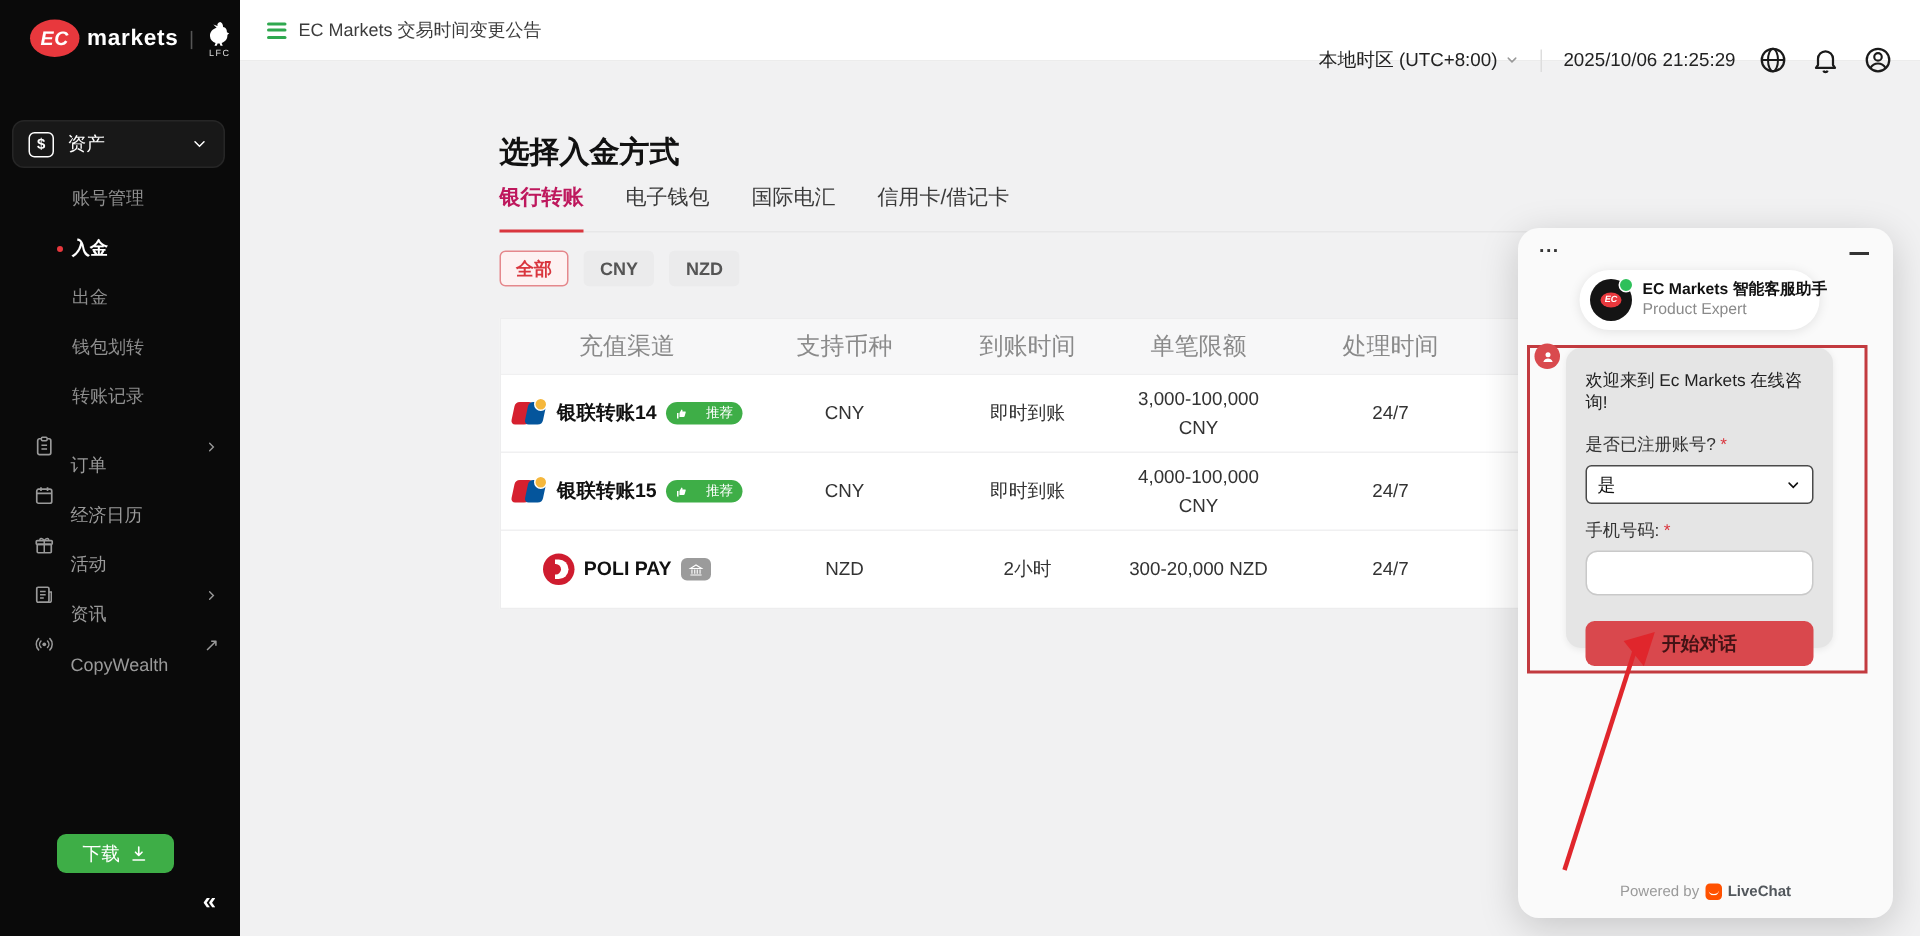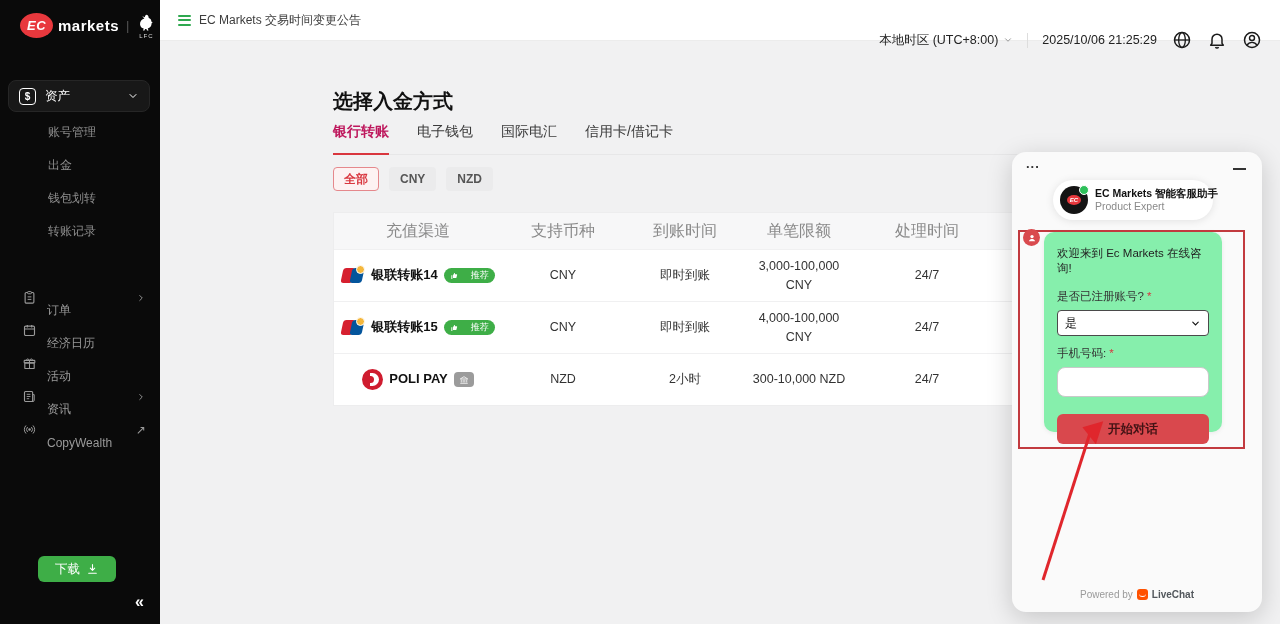--- a/index.html
+++ b/index.html
@@ -91,21 +91,21 @@
   .agent-avatar b{background:#e8383d;color:#fff;font-size:6px;font-style:italic;border-radius:50%;width:14px;height:10px;
                   display:flex;align-items:center;justify-content:center;}
   .online-dot{position:absolute;right:-1px;top:-1px;width:8px;height:8px;background:#2ec05a;border:1.5px solid #fff;border-radius:50%;}
   .agent-meta{margin-left:7px;line-height:1.25;}
   .agent-name{font-size:10.5px;font-weight:bold;color:#111;white-space:nowrap;}
   .agent-role{font-size:10.5px;color:#8a8a8a;}
   .annot-rect{position:absolute;left:6px;top:78px;width:227px;height:219px;border:2px solid #c23a3f;box-sizing:border-box;
               pointer-events:none;z-index:3;}
   .mini-avatar{position:absolute;left:11px;top:77px;width:17px;height:17px;background:#d94a4e;border-radius:50%;
                display:flex;align-items:center;justify-content:center;z-index:4;}
-  .chat-card{position:absolute;left:32px;top:80px;width:178px;height:200px;background:#86efac;border-radius:10px;
+  .chat-card{position:absolute;left:32px;top:80px;width:178px;height:200px;background:#e5e5e5;border-radius:10px;
              box-shadow:0 1px 5px rgba(0,0,0,.07);padding:14px 13px;box-sizing:border-box;}
   .welcome{font-size:11.5px;color:#222;margin-bottom:13px;}
   .f-label{font-size:11.5px;color:#333;margin-bottom:6px;}
   .req{color:#d9363e;margin-left:3px;}
   .chat-select{height:24px;border:1px solid #4a4a4a;border-radius:4px;display:flex;align-items:center;justify-content:space-between;
                padding:0 7px;font-size:12px;color:#111;cursor:pointer;background:#fff;margin-bottom:10px;}
   .chat-input{height:30px;border:1px solid #c9c9c9;border-radius:8px;background:#fff;width:100%;box-sizing:border-box;
               font-size:12px;padding:0 8px;outline:none;}
   .start-btn{margin-top:17px;height:30px;background:#d9484d;border-radius:6px;display:flex;align-items:center;justify-content:center;
              font-size:12.5px;font-weight:bold;color:#431315;cursor:pointer;}
@@ -136,20 +136,24 @@
     <span class="dollar-box">$</span>
     <span class="asset-label">资产</span>
     <svg width="12" height="12" viewBox="0 0 24 24">
       <path d="M6 9l6 6 6-6" fill="none" stroke="#fff" stroke-width="2" stroke-linecap="round"></path>
     </svg>
   </div>
 
   <div class="side-subs">
     <div class="sub-item">
       <span>账号管理</span>
+    </div>
+    <div class="sub-item active">
+      <span class="reddot"></span>
+      <span>入金</span>
     </div>
     <div class="sub-item">
       <span>出金</span>
     </div>
     <div class="sub-item">
       <span>钱包划转</span>
     </div>
     <div class="sub-item">
       <span>转账记录</span>
     </div>
@@ -325,21 +329,21 @@
           </span>
         <span class="chan-name">POLI PAY</span>
         <span class="badge-gray">
           <svg width="10" height="10" viewBox="0 0 24 24">
             <path d="M3 9.5L12 4l9 5.5H3zM5.5 11v7M10 11v7M14 11v7M18.5 11v7M3 20h18" fill="none" stroke="#fff" stroke-width="1.8"></path>
           </svg>
         </span>
       </div>
       <div class="td w2">NZD</div>
       <div class="td w3">2小时</div>
-      <div class="td w4">300-10,000 NZD</div>
+      <div class="td w4">300-20,000 NZD</div>
       <div class="td w5">24/7</div>
       <div class="wf"></div>
     </div>
   </div>
 </div>
 
 <div class="chat">
   <div class="chat-dots">...</div>
   <div class="chat-min"></div>
 

